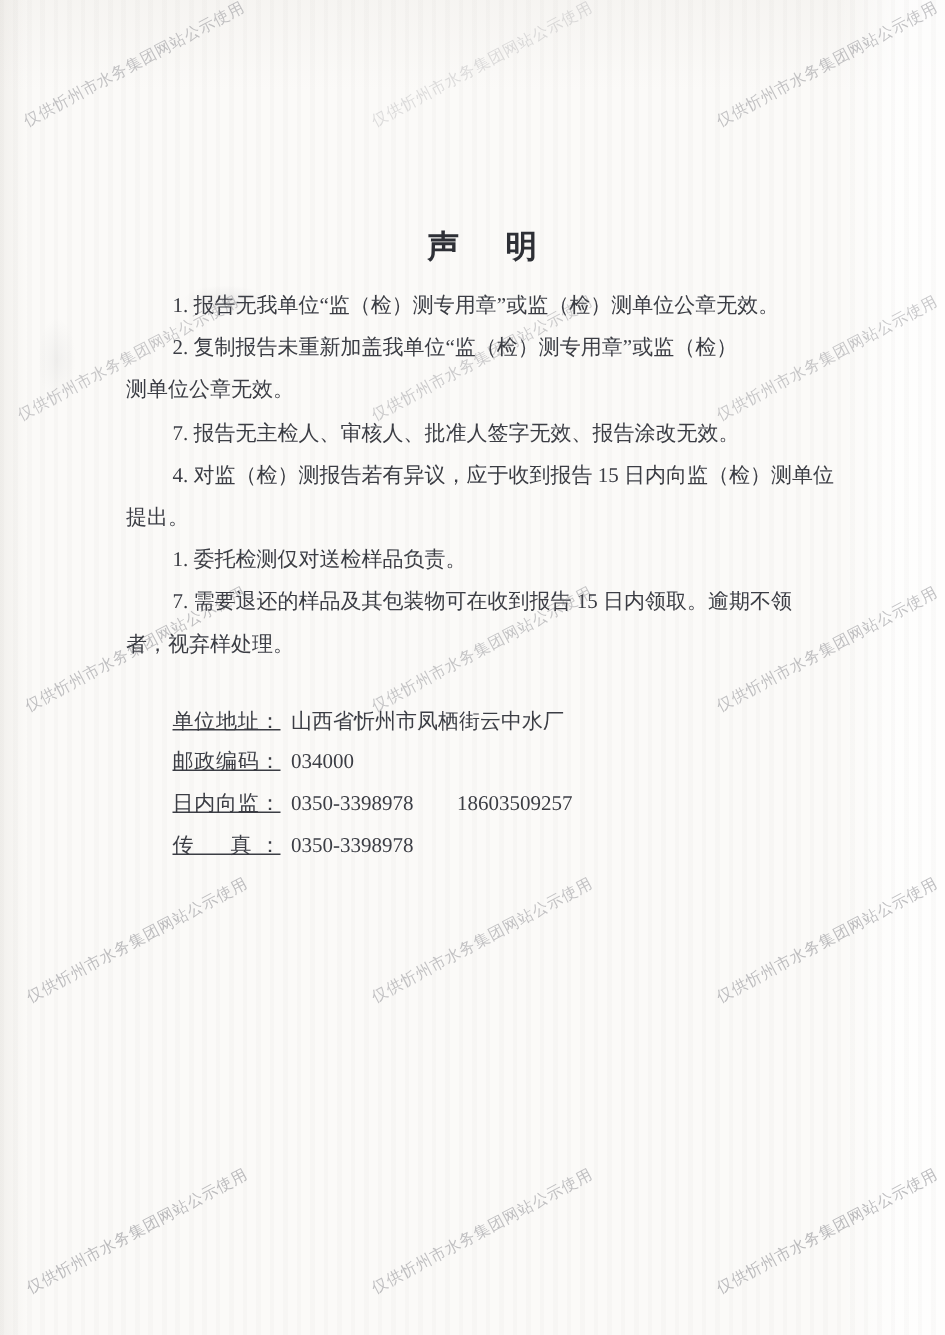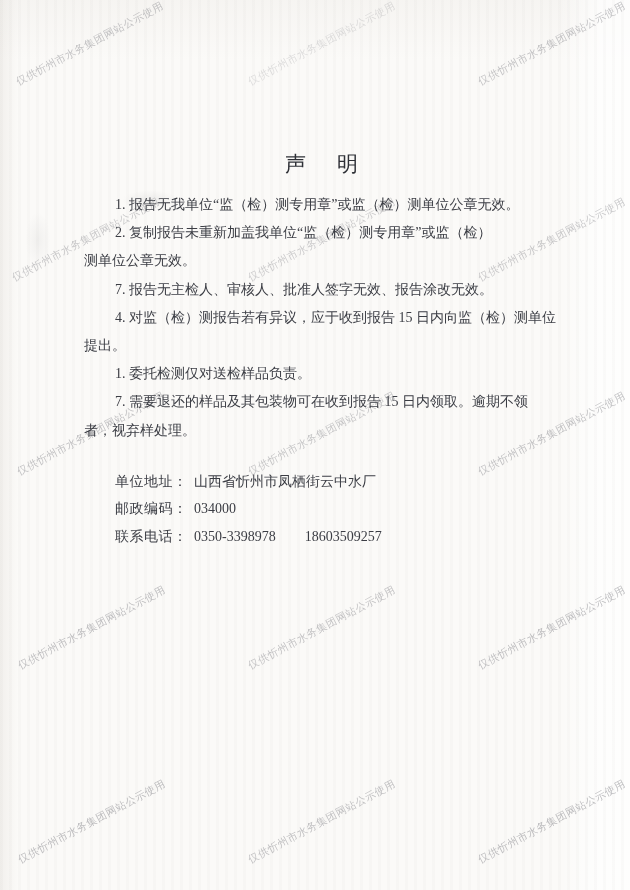--- a/index.html
+++ b/index.html
@@ -45,21 +45,21 @@
   }
   .content {
     position: absolute;
     inset: 0;
   }
   .doc-title {
     margin: 0;
     padding-top: 150px;
     text-align: center;
     font-size: 21px;
-    font-weight: normal;
+    font-weight: bold;
     letter-spacing: 5px;
     color: #2e3036;
     padding-left: 18px;
   }
   .statement {
     margin: 13px 50px 0 84px;
     width: 492px;
     font-size: 14px;
     line-height: 28.2px;
   }
@@ -72,20 +72,21 @@
     margin: 23px 0 0 115px;
     font-size: 14px;
     line-height: 27.6px;
   }
   .c-row { white-space: nowrap; }
   .c-label {
     display: inline-block;
     width: 72px;
     text-align: justify;
     text-align-last: justify;
+    text-decoration: underline;
   }
   .c-value { margin-left: 7px; }
   .c-value2 { margin-left: 29px; }
 </style>
 </head>
 <body>
 
 <div class="page">
 
   <div class="scan-artifacts"></div>
@@ -129,18 +130,21 @@
     </div>
 
     <div class="contact">
       <div class="c-row">
         <span class="c-label">单位地址：</span><span class="c-value">山西省忻州市凤栖街云中水厂</span>
       </div>
       <div class="c-row">
         <span class="c-label">邮政编码：</span><span class="c-value">034000</span>
       </div>
       <div class="c-row">
-        <span class="c-label">联系电话：</span><span class="c-value">0350-3398978</span><span class="c-value c-value2">18603509257</span>
+        <span class="c-label">日内向监：</span><span class="c-value">0350-3398978</span><span class="c-value c-value2">18603509257</span>
+      </div>
+      <div class="c-row">
+        <span class="c-label">传　真：</span><span class="c-value">0350-3398978</span>
       </div>
     </div>
 
   </div>
 </div>
 
 </body></html>

